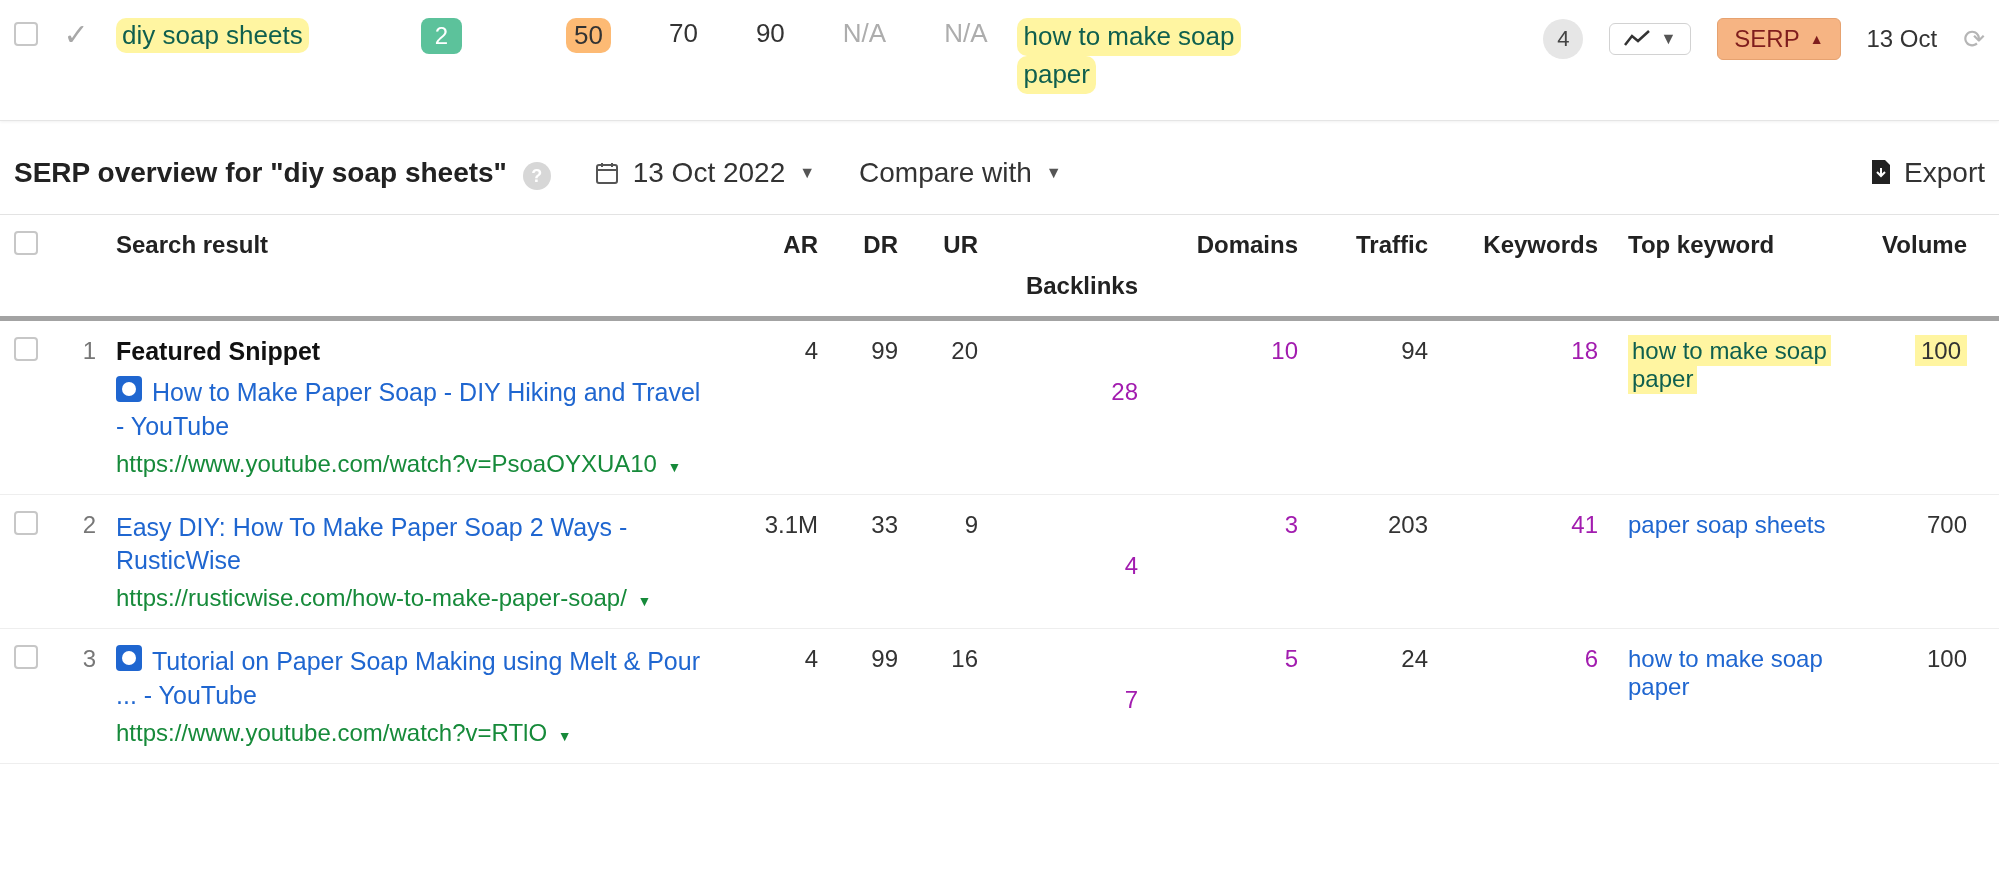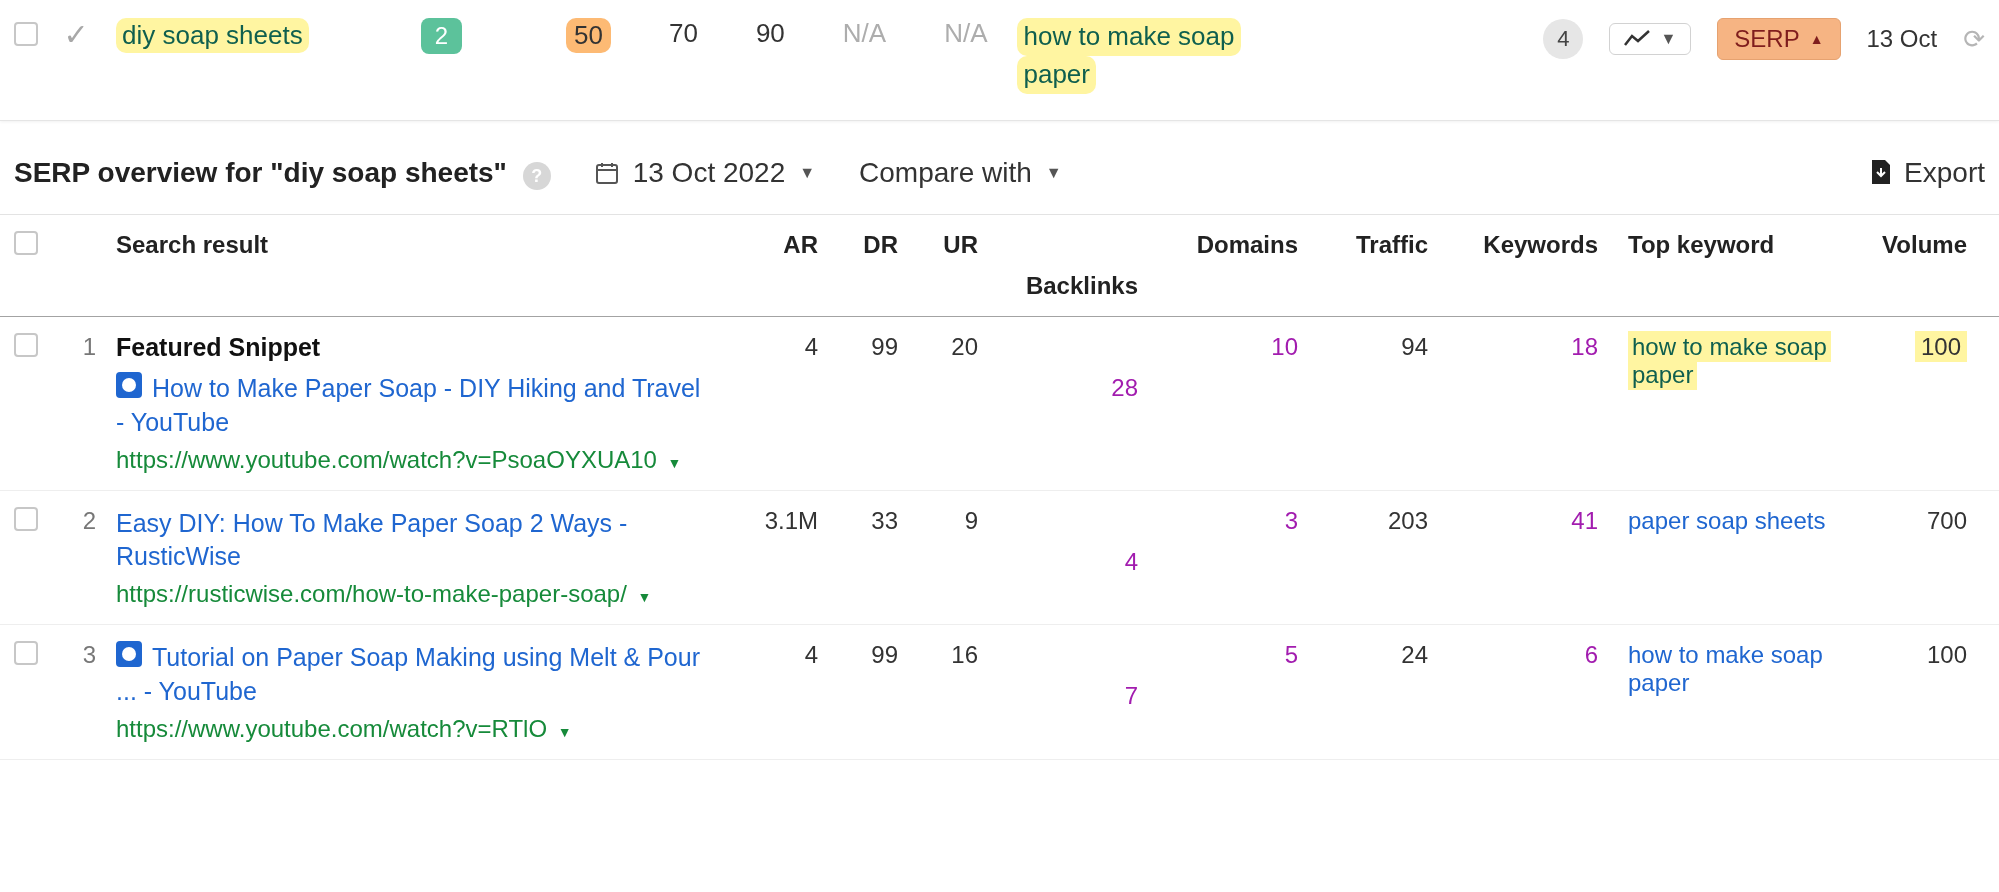--- a/index.html
+++ b/index.html
@@ -100,21 +100,21 @@
     margin-left:8px;font-weight:700;
   }
   .date-picker,.compare{display:flex;align-items:center;gap:14px;color:#333;}
   .date-picker .cal{color:#555;font-size:24px;}
   .caret{color:#555;font-size:16px;}
   .export{margin-left:auto;display:flex;align-items:center;gap:12px;color:#333;}
 
   
   .tbl{border-top:1px solid #e3e3e3;}
   .thead,.trow{display:flex;align-items:flex-start;padding:16px 14px;}
-  .thead{border-bottom:1px solid #a3a3a3;font-weight:700;font-size:24px;color:#222;}
+  .thead{border-bottom:5px solid #a3a3a3;font-weight:700;font-size:24px;color:#222;}
   .trow{border-bottom:1px solid #eee;font-size:24px;}
 
   .c-cb {width:50px;}
   .c-idx{width:52px;text-align:right;padding-right:20px;color:#777;font-size:24px;}
   .c-sr {width:610px;padding-right:20px;}
   .c-ar {width:92px;text-align:right;}
   .c-dr {width:80px;text-align:right;}
   .c-ur {width:80px;text-align:right;}
   .c-bl {width:160px;text-align:right;margin-top:41px;}
   .c-dom{width:160px;text-align:right;}

